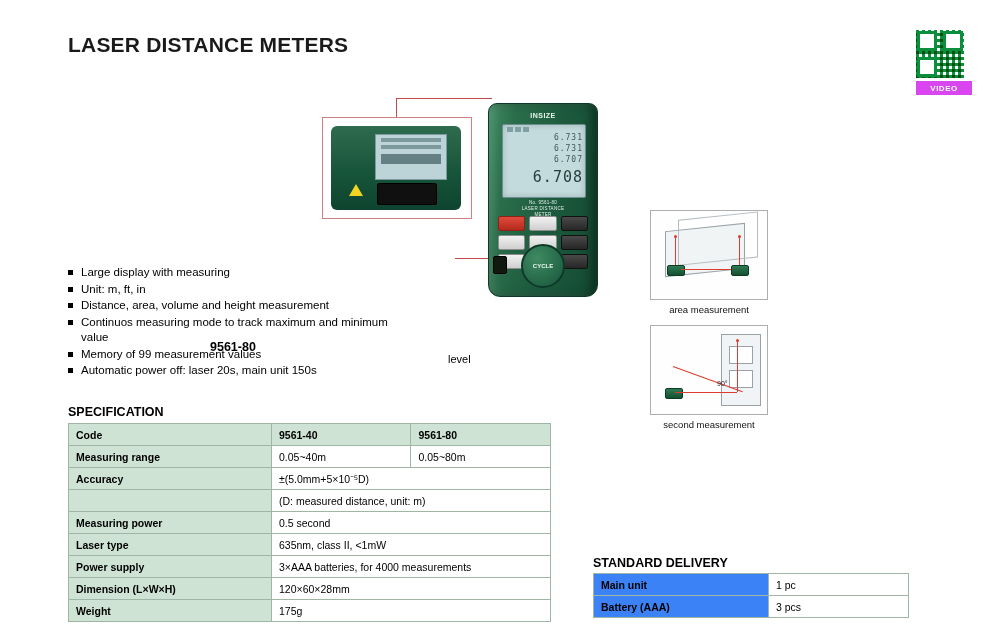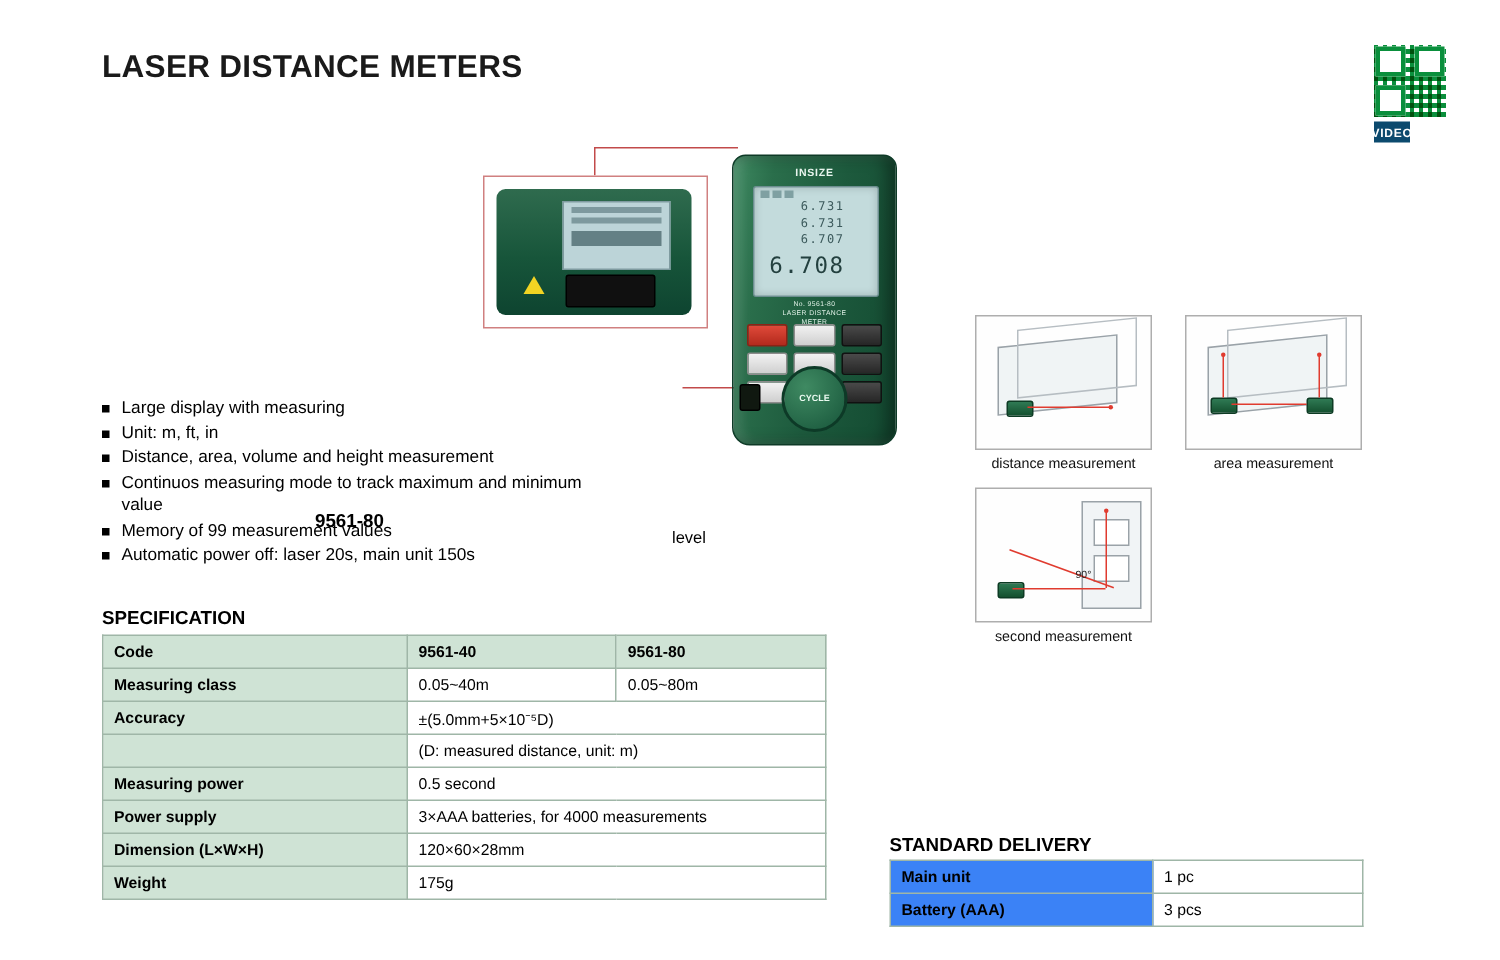--- a/index.html
+++ b/index.html
@@ -59,23 +59,23 @@
   .qr::after  { right: 1px; top: 1px; }
   .qr-corner-bl {
     position: absolute;
     left: 1px; bottom: 1px;
     width: 14px; height: 14px;
     border: 3px solid #0a8f3c;
     background: #fff;
   }
   .video-badge {
     margin-top: 3px;
-    width: 24px;
+    width: 56px;
     height: 14px;
-    background: #0c4a6e;
+    background: #d946ef;
     color: #ffffff;
     font-size: 8px;
     font-weight: bold;
     letter-spacing: 0.5px;
     display: flex;
     align-items: center;
     justify-content: center;
   }
 
   
@@ -190,21 +190,21 @@
     position: absolute;
     left: 13px; top: 20px;
     width: 82px; height: 72px;
     background: #c3dbdc;
     border: 1px solid #6d8e90;
     border-radius: 2px;
     box-shadow: inset 0 0 6px rgba(0,0,0,.18);
   }
   .lcd-row {
     text-align: right;
-    padding-right: 22px;
+    padding-right: 2px;
     font-family: "DejaVu Sans Mono", monospace;
     color: #3c5a5c;
     font-size: 8px;
     line-height: 11px;
     letter-spacing: 1px;
   }
   .lcd-row.main {
     font-size: 15px;
     line-height: 20px;
     color: #23403f;
@@ -523,29 +523,20 @@
     <div class="level-label">level</div>
   </div>
 
   <div class="model-caption">9561-80</div>
 
   <div class="diagrams">
     <div class="diag-row">
       <div class="diag">
         <div class="diag-box">
           <div class="room"></div>
-          <div class="meter" style="left:20px; top:56px;"></div>
-          <div class="laser" style="left:34px; top:60px; width:56px;"></div>
-          <div class="dot" style="left:88px; top:59px;"></div>
-        </div>
-        <div class="diag-cap">distance measurement</div>
-      </div>
-      <div class="diag">
-        <div class="diag-box">
-          <div class="room"></div>
           <div class="meter" style="left:16px; top:54px;"></div>
           <div class="meter" style="left:80px; top:54px;"></div>
           <div class="laser" style="left:30px; top:58px; width:50px;"></div>
           <div class="laser v" style="left:24px; top:26px; height:28px;"></div>
           <div class="laser v" style="left:88px; top:26px; height:28px;"></div>
           <div class="dot" style="left:23px; top:24px;"></div>
           <div class="dot" style="left:87px; top:24px;"></div>
         </div>
         <div class="diag-cap">area measurement</div>
       </div>
@@ -570,35 +561,39 @@
 
   <div class="spec-title">SPECIFICATION</div>
   <table class="spec">
     <tbody>
       <tr>
         <td class="lbl">Code</td>
         <td class="hdr">9561-40</td>
         <td class="hdr">9561-80</td>
       </tr>
       <tr>
-        <td class="lbl">Measuring class</td>
+        <td class="lbl">Measuring range</td>
         <td>0.05~40m</td>
         <td>0.05~80m</td>
       </tr>
       <tr>
         <td class="lbl">Accuracy</td>
         <td colspan="2">±(5.0mm+5×10⁻⁵D)</td>
       </tr>
       <tr>
         <td class="lbl"></td>
         <td colspan="2">(D: measured distance, unit: m)</td>
       </tr>
       <tr>
         <td class="lbl">Measuring power</td>
         <td colspan="2">0.5 second</td>
+      </tr>
+      <tr>
+        <td class="lbl">Laser type</td>
+        <td colspan="2">635nm, class II, &lt;1mW</td>
       </tr>
       <tr>
         <td class="lbl">Power supply</td>
         <td colspan="2">3×AAA batteries, for 4000 measurements</td>
       </tr>
       <tr>
         <td class="lbl">Dimension (L×W×H)</td>
         <td colspan="2">120×60×28mm</td>
       </tr>
       <tr>

